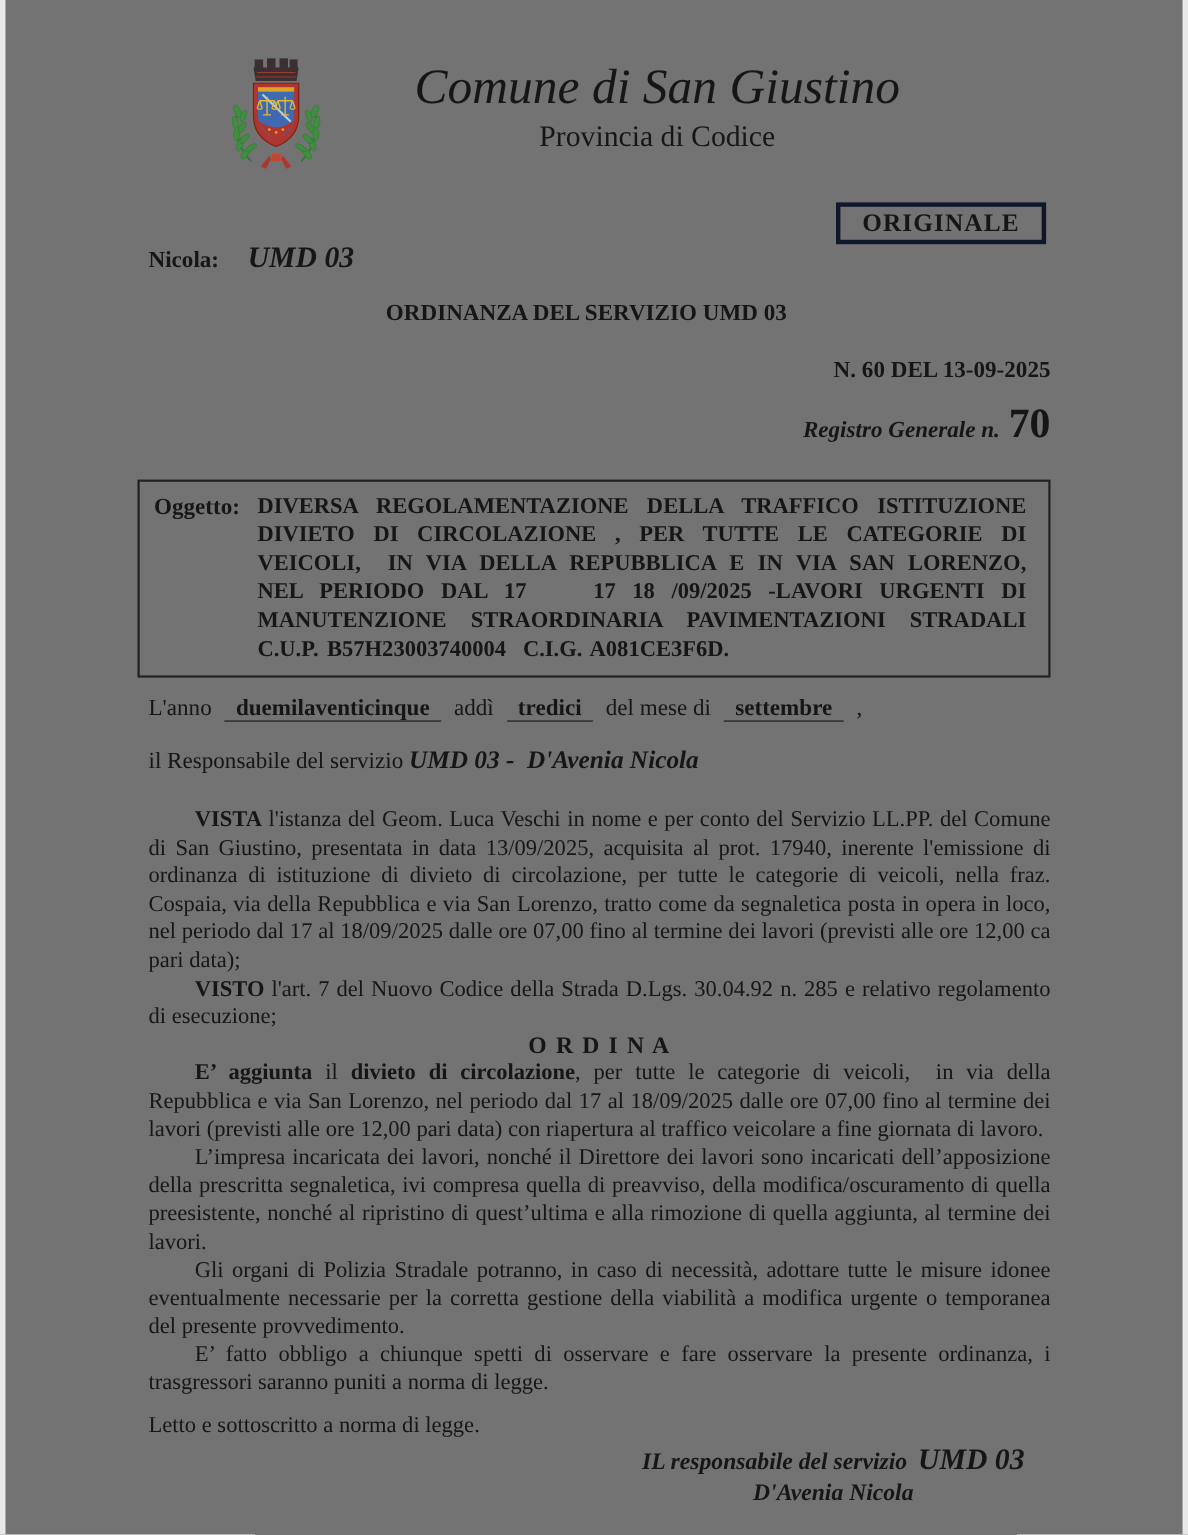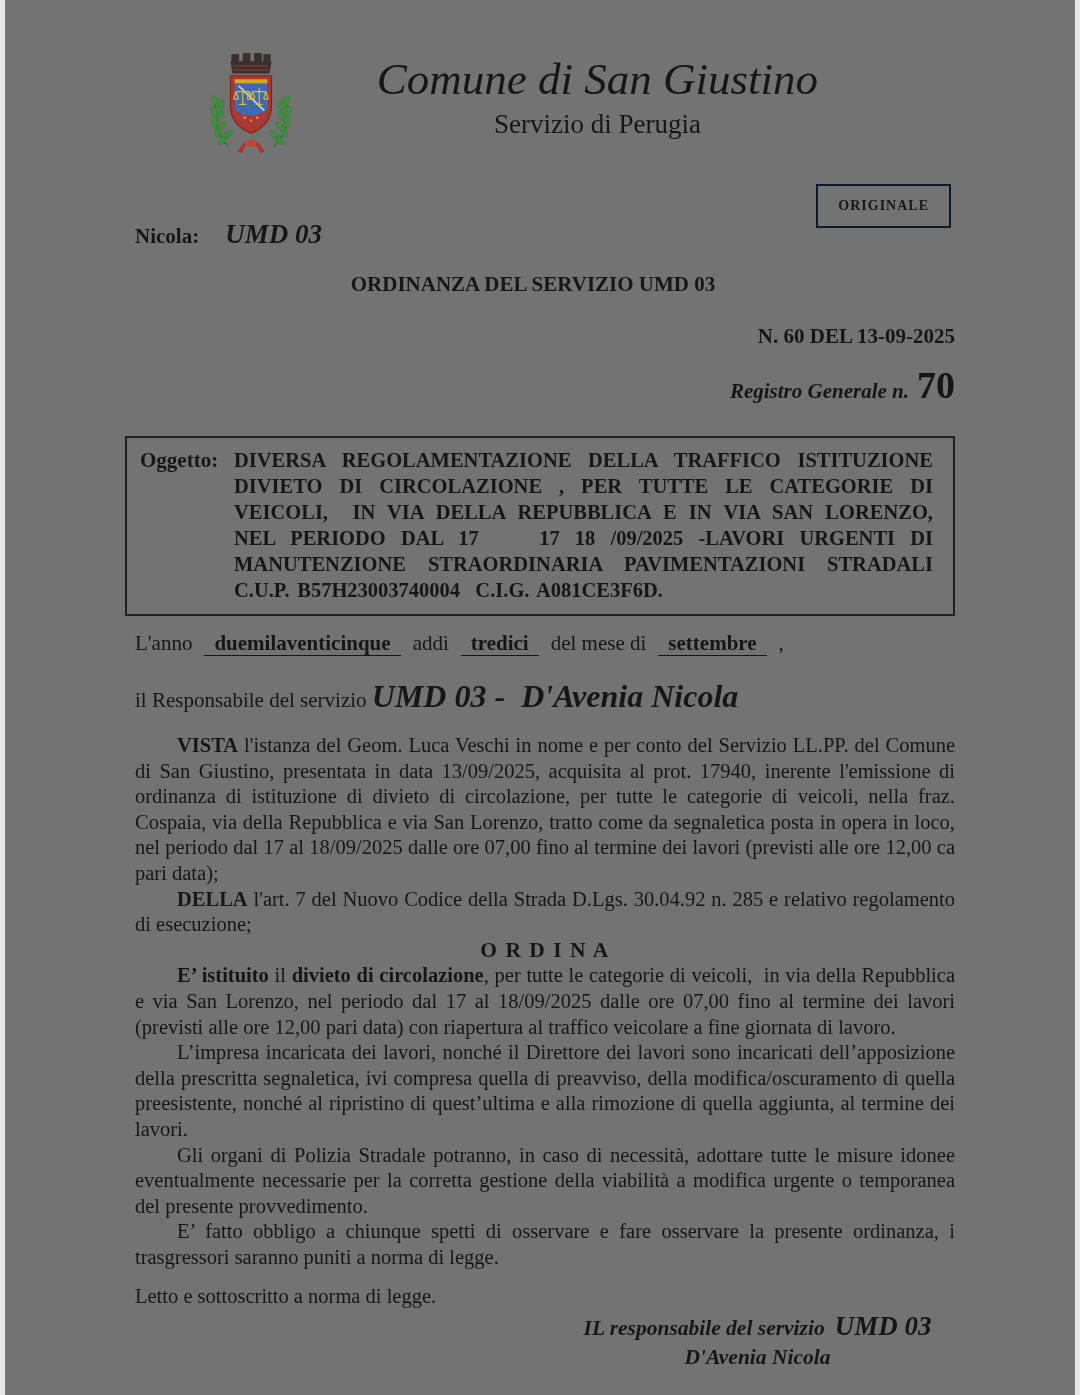--- a/index.html
+++ b/index.html
@@ -12,23 +12,23 @@
     color:#161616;
     overflow:hidden;
   }
   
   .crest{position:absolute;top:52px;left:198px;}
   .titles{position:absolute;top:56px;left:160px;width:865px;text-align:center;}
   .title{font-style:italic;font-size:45px;line-height:1.05;}
   .subtitle{font-size:27px;margin-top:6px;}
   .orig-box{
     position:absolute;top:184px;right:124px;
-    border:2px solid #0f172a;
-    padding:12px 20px;
-    font-size:14px;font-weight:700;letter-spacing:1px;
+    border:4px solid #0f172a;
+    padding:2px 20px;
+    font-size:23px;font-weight:700;letter-spacing:1px;
   }
   .ufficio{position:absolute;top:219px;left:130px;font-size:21px;}
   .uff-label{font-weight:700;}
   .uff-value{font-weight:700;font-style:italic;font-size:27px;margin-left:26px;}
   .ord-title{position:absolute;top:272px;left:118px;width:820px;text-align:center;font-weight:700;font-size:21px;}
   .ord-num{position:absolute;top:324px;left:130px;width:820px;text-align:right;font-weight:700;font-size:21px;}
   .registro{position:absolute;top:363px;left:130px;width:820px;text-align:right;}
   .reg-label{font-weight:700;font-style:italic;font-size:21px;}
   .reg-num{font-weight:700;font-size:38px;margin-left:8px;}
   
@@ -37,21 +37,21 @@
     border:2px solid #222;
     padding:9px 20px 11px 13px;
     display:flex;align-items:flex-start;
   }
   .ogg-label{font-weight:700;font-size:21px;flex:0 0 94px;line-height:26px;}
   .ogg-text{font-weight:700;font-size:20.5px;line-height:26px;text-align:justify;word-spacing:2.5px;flex:1;}
   
   .anno{position:absolute;top:631px;left:130px;font-size:21px;}
   .anno .bu{font-weight:700;border-bottom:1.6px solid #161616;padding:0 10px;margin:0 12px;}
   .resp{position:absolute;top:678px;left:130px;font-size:21px;}
-  .resp .bi{font-size:32px;}
+  .resp .bi{font-size:23px;}
   .bi{font-weight:700;font-style:italic;}
   .b{font-weight:700;}
   
   .body{
     position:absolute;top:733px;left:130px;width:820px;
     font-size:20.5px;line-height:25.6px;text-align:justify;
   }
   .body p{margin:0;text-indent:42px;}
   .body p.center{text-align:center;text-indent:0;letter-spacing:1.5px;font-size:21.5px;}
   .body p.closing{margin-top:14px;text-indent:0;text-align:left;}
@@ -148,21 +148,21 @@
 
     <g fill="#b0352c">
       <path d="M40 87 l-7.5 9.5 4.5 2 4.5-8.5 z"></path>
       <path d="M52 87 l7.5 9.5 -4.5 2 -4.5-8.5 z"></path>
       <rect x="42" y="85.5" width="8" height="6.5" fill="#c2452f"></rect>
     </g>
   </svg>
 
   <div class="titles">
     <div class="title">Comune di San Giustino</div>
-    <div class="subtitle">Servizio di Perugia</div>
+    <div class="subtitle">Provincia di Codice</div>
   </div>
 
   <div class="orig-box">
     <span>ORIGINALE</span>
   </div>
 
   <div class="ufficio">
     <span class="uff-label">Nicola:</span><span class="uff-value">UMD 03</span>
   </div>
 
@@ -177,23 +177,23 @@
     <span class="ogg-label">Oggetto:</span>
     <div class="ogg-text">DIVERSA REGOLAMENTAZIONE DELLA TRAFFICO ISTITUZIONE DIVIETO DI CIRCOLAZIONE , PER TUTTE LE CATEGORIE DI VEICOLI, &nbsp;IN VIA DELLA REPUBBLICA E IN VIA SAN LORENZO, NEL PERIODO DAL 17 &nbsp;&nbsp;&nbsp;17 18 /09/2025 -LAVORI URGENTI DI MANUTENZIONE STRAORDINARIA PAVIMENTAZIONI STRADALI C.U.P. B57H23003740004 &nbsp;C.I.G. A081CE3F6D.</div>
   </div>
 
   <div class="anno"><span>L'anno</span><span class="bu">duemilaventicinque</span><span>addì</span><span class="bu">tredici</span><span>del mese di</span><span class="bu">settembre</span><span>,</span></div>
 
   <div class="resp"><span>il Responsabile del servizio </span><span class="bi">UMD 03 - &nbsp;D'Avenia Nicola</span></div>
 
   <div class="body">
     <p><span class="b">VISTA</span><span> l'istanza del Geom. Luca Veschi in nome e per conto del Servizio LL.PP. del Comune di San Giustino, presentata in data 13/09/2025, acquisita al prot. 17940, inerente l'emissione di ordinanza di istituzione di divieto di circolazione, per tutte le categorie di veicoli, nella fraz. Cospaia, via della Repubblica e via San Lorenzo, tratto come da segnaletica posta in opera in loco, nel periodo dal 17 al 18/09/2025 dalle ore 07,00 fino al termine dei lavori (previsti alle ore 12,00 ca pari data);</span></p>
-    <p><span class="b">DELLA</span><span> l'art. 7 del Nuovo Codice della Strada D.Lgs. 30.04.92 n. 285 e relativo regolamento di esecuzione;</span></p>
+    <p><span class="b">VISTO</span><span> l'art. 7 del Nuovo Codice della Strada D.Lgs. 30.04.92 n. 285 e relativo regolamento di esecuzione;</span></p>
     <p class="center"><span class="b">O R D I N A</span></p>
-    <p><span class="b">E’ istituito</span><span> il </span><span class="b">divieto di circolazione</span><span>, per tutte le categorie di veicoli, &nbsp;in via della Repubblica e via San Lorenzo, nel periodo dal 17 al 18/09/2025 dalle ore 07,00 fino al termine dei lavori (previsti alle ore 12,00 pari data) con riapertura al traffico veicolare a fine giornata di lavoro.</span></p>
+    <p><span class="b">E’ aggiunta</span><span> il </span><span class="b">divieto di circolazione</span><span>, per tutte le categorie di veicoli, &nbsp;in via della Repubblica e via San Lorenzo, nel periodo dal 17 al 18/09/2025 dalle ore 07,00 fino al termine dei lavori (previsti alle ore 12,00 pari data) con riapertura al traffico veicolare a fine giornata di lavoro.</span></p>
     <p><span>L’impresa incaricata dei lavori, nonché il Direttore dei lavori sono incaricati dell’apposizione della prescritta segnaletica, ivi compresa quella di preavviso, della modifica/oscuramento di quella preesistente, nonché al ripristino di quest’ultima e alla rimozione di quella aggiunta, al termine dei lavori.</span></p>
     <p><span>Gli organi di Polizia Stradale potranno, in caso di necessità, adottare tutte le misure idonee eventualmente necessarie per la corretta gestione della viabilità a modifica urgente o temporanea del presente provvedimento.</span></p>
     <p><span>E’ fatto obbligo a chiunque spetti di osservare e fare osservare la presente ordinanza, i trasgressori saranno puniti a norma di legge.</span></p>
     <p class="closing">Letto e sottoscritto a norma di legge.</p>
   </div>
 
   <div class="signature">
     <div>
       <span class="sig-role">IL responsabile del servizio</span><span class="sig-service">UMD 03</span>
     </div>

